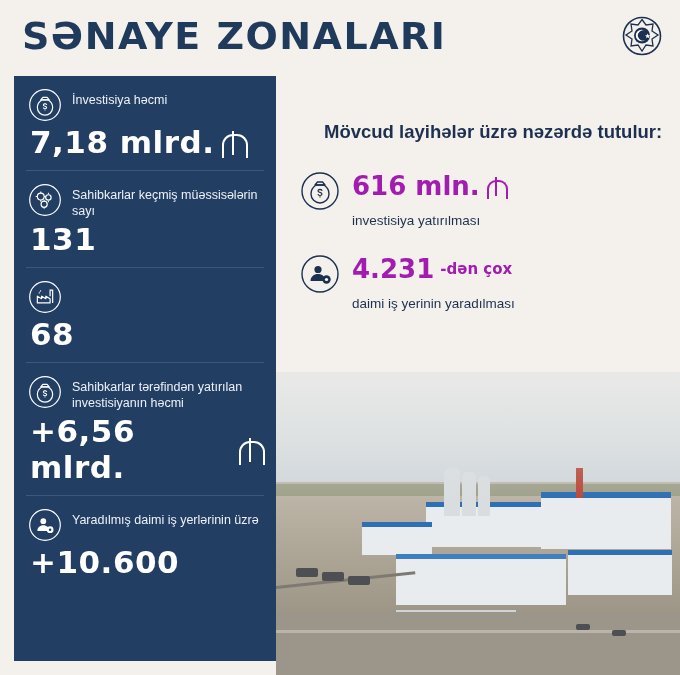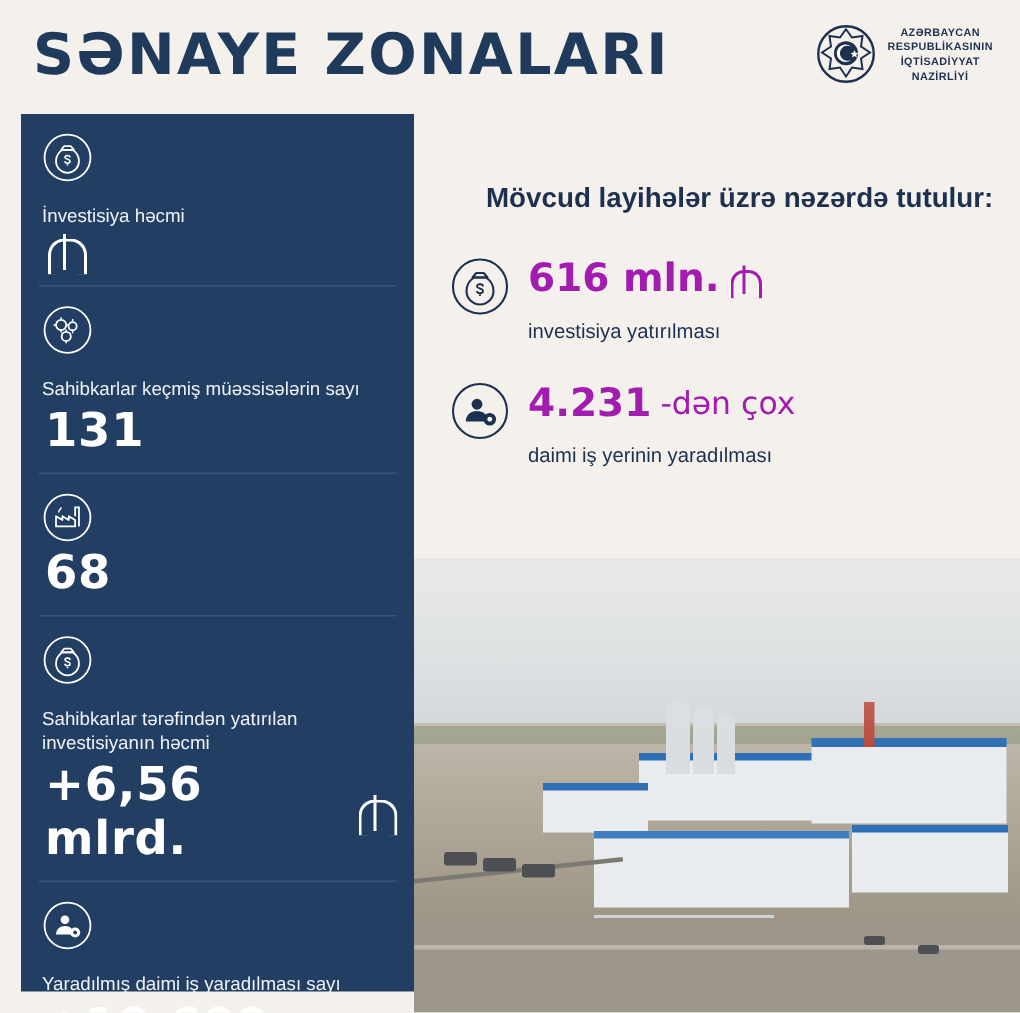--- a/index.html
+++ b/index.html
@@ -21,21 +21,21 @@
   .logo{position:absolute;right:18px;top:16px;display:flex;align-items:center;gap:8px;}
   .logo-mark{width:40px;height:40px;position:relative;}
   .logo-text{font-size:7.2px;line-height:1.35;font-weight:bold;color:#1d3050;letter-spacing:.3px;}
 
   
   .panel{
     position:absolute;left:14px;top:76px;width:262px;height:585px;
     background:#223f63;color:#ffffff;
   }
   .stat{position:relative;padding:0 14px;}
-  .stat-head{display:flex;align-items:flex-start;gap:10px;padding-top:12px;flex-direction:column;}
+  .stat-head{display:flex;align-items:flex-start;gap:10px;padding-top:12px;}
   .stat-ico{flex:0 0 34px;height:34px;position:relative;}
   .stat-label{font-size:12.5px;line-height:1.28;padding-top:4px;color:#eef2f7;}
   .stat-value{
     font-size:31px;font-weight:bold;letter-spacing:.5px;
     margin:2px 0 0 2px;display:flex;align-items:center;gap:6px;
     font-family:"DejaVu Sans", sans-serif;
   }
   .divider{height:1px;background:#3b587c;margin:10px 12px 0 12px;}
 
   
@@ -50,21 +50,21 @@
   .manat.sm{width:20px;height:20px;}
   .manat.sm:before{left:1px;top:4px;width:17px;height:17px;border-width:2px;border-radius:9px 9px 0 0;}
   .manat.sm:after{left:8.8px;top:1px;width:2px;height:19px;}
 
   
   .right{position:absolute;left:300px;top:120px;width:366px;}
   .right-title{font-size:18.5px;font-weight:bold;line-height:1.35;color:#1d3050;margin-left:24px;}
   .rrow{display:flex;align-items:flex-start;gap:12px;margin-top:26px;}
   .rico{flex:0 0 40px;height:40px;position:relative;}
   .rbig{font-size:26px;font-weight:bold;color:#a21caf;display:flex;align-items:center;gap:6px;font-family:"DejaVu Sans", sans-serif;}
-  .rbig .suffix{font-size:21px;font-weight:normal;}
+  .rbig .suffix{font-size:15px;font-weight:bold;}
   .rsub{font-size:13.5px;color:#1d3050;margin-top:12px;}
 
   
   .photo{position:absolute;left:276px;top:372px;width:404px;height:303px;overflow:hidden;}
   .sky{position:absolute;left:0;top:0;width:404px;height:120px;
        background:linear-gradient(#dfe3e6,#cfd6da);}
   .ground{position:absolute;left:0;top:110px;width:404px;height:193px;
        background:linear-gradient(#b9b2a5,#8f8778 60%,#6e6counter);
        background:linear-gradient(#c0b9ab,#8d8575);}
   .road{position:absolute;left:0;top:240px;width:404px;height:63px;background:#9c958a;}
@@ -91,26 +91,20 @@
         <svg width="40" height="40" viewBox="0 0 40 40">
           <circle cx="20" cy="20" r="18.5" fill="none" stroke="#1d3050" stroke-width="1.6"></circle>
           <g stroke="#1d3050" stroke-width="1.3" fill="none">
             <polygon points="20,3.5 24,9 31,8 30,15 36,19 30,23 31,30 24,29 20,35 16,29 9,30 10,23 4,19 10,15 9,8 16,9"></polygon>
           </g>
           <circle cx="20" cy="19.5" r="8" fill="#1d3050"></circle>
           <path d="M23.5 15.2a5 5 0 1 0 0 8.6 5.8 5.8 0 1 1 0-8.6z" fill="#ffffff"></path>
           <polygon points="25.6,17.4 26.4,19.2 28.3,19.3 26.8,20.5 27.3,22.3 25.6,21.3 24,22.3 24.5,20.5 23,19.3 24.9,19.2" fill="#ffffff"></polygon>
         </svg>
       </div>
-      <div class="logo-text">
-        <div>AZƏRBAYCAN</div>
-        <div>RESPUBLİKASININ</div>
-        <div>İQTİSADİYYAT</div>
-        <div>NAZİRLİYİ</div>
-      </div>
     </div>
   </div>
 
   <div class="photo">
     <div class="sky"></div>
     <div class="ground"></div>
     <div class="greenband" style="left:0;top:112px;width:404px;height:12px;opacity:.45;"></div>
 
     <div class="bld" style="left:150px;top:130px;width:120px;height:40px;"></div>
     <div class="bld" style="left:265px;top:120px;width:130px;height:52px;"></div>
@@ -185,20 +179,21 @@
             <circle cx="20" cy="20" r="18" fill="none" stroke="#ffffff" stroke-width="1.4"></circle>
             <path d="M15 14h10l-2.5-3h-5z" fill="none" stroke="#ffffff" stroke-width="1.4" stroke-linejoin="round"></path>
             <path d="M16 14c-3 2-5 5-5 9a8 8 0 0 0 18 0c0-4-2-7-5-9z" fill="none" stroke="#ffffff" stroke-width="1.4"></path>
             <path d="M22 20c0-1-1-1.6-2-1.6s-2 .6-2 1.5.9 1.2 2 1.5 2 .6 2 1.6-1 1.5-2 1.5-2-.6-2-1.5" fill="none" stroke="#ffffff" stroke-width="1.2"></path>
             <path d="M20 18v1.2m0 6v1.2" stroke="#ffffff" stroke-width="1.2"></path>
           </svg>
         </div>
         <div class="stat-label">İnvestisiya həcmi</div>
       </div>
       <div class="stat-value">
+        <span>7,18 mlrd.</span>
         <span class="manat"></span>
       </div>
     </div>
     <div class="divider"></div>
 
     <div class="stat">
       <div class="stat-head">
         <div class="stat-ico">
           <svg width="34" height="34" viewBox="0 0 40 40">
             <circle cx="20" cy="20" r="18" fill="none" stroke="#ffffff" stroke-width="1.4"></circle>
@@ -257,21 +252,21 @@
       <div class="stat-head">
         <div class="stat-ico">
           <svg width="34" height="34" viewBox="0 0 40 40">
             <circle cx="20" cy="20" r="18" fill="none" stroke="#ffffff" stroke-width="1.4"></circle>
             <circle cx="18" cy="15.5" r="3.4" fill="#ffffff"></circle>
             <path d="M11 27c0-4 3.2-6.6 7-6.6s7 2.6 7 6.6z" fill="#ffffff"></path>
             <circle cx="26" cy="25.5" r="4" fill="#ffffff"></circle>
             <circle cx="26" cy="25.5" r="1.5" fill="#223f63"></circle>
           </svg>
         </div>
-        <div class="stat-label">Yaradılmış daimi iş yaradılması sayı</div>
+        <div class="stat-label">Yaradılmış daimi iş yerlərinin üzrə</div>
       </div>
       <div class="stat-value">
         <span>+10.600</span>
       </div>
     </div>
 
   </div>
 </div>
 
 </body></html>

